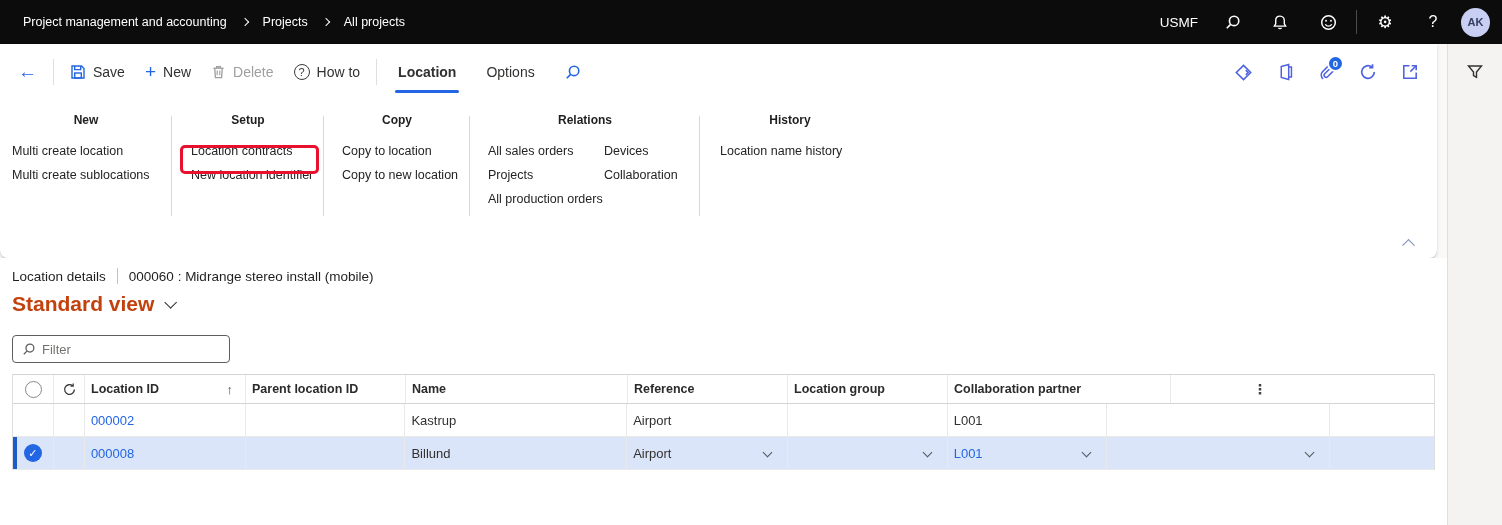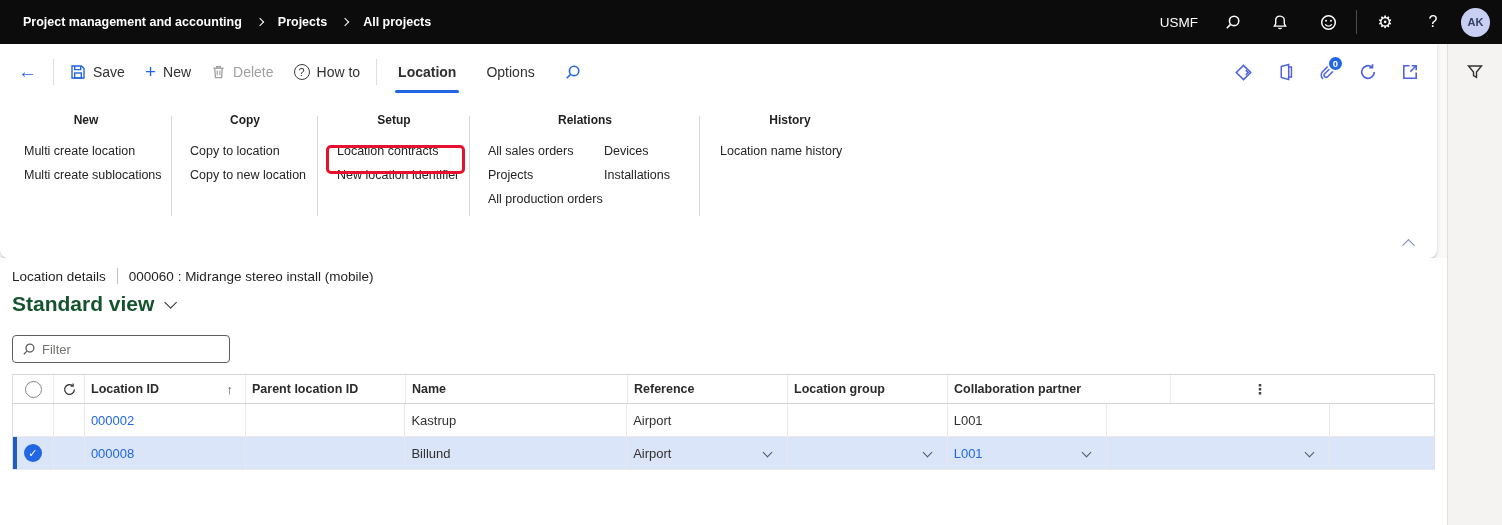--- a/index.html
+++ b/index.html
@@ -2,21 +2,21 @@
 <html><head>
 <meta charset="utf-8">
 <style>
   * { margin:0; padding:0; box-sizing:border-box; }
   html,body { width:1502px; height:525px; overflow:hidden; background:#faf9f8;
     font-family:"Liberation Sans","DejaVu Sans",sans-serif; color:#323130; }
 
   
   .topbar { position:absolute; top:0; left:0; width:1502px; height:44px; background:#0c0c0c;
     display:flex; align-items:center; color:#fff; }
-  .crumbs { display:flex; align-items:center; gap:13px; padding-left:23px; font-size:12.5px;font-weight:bold; }
+  .crumbs { display:flex; align-items:center; gap:13px; padding-left:23px; font-size:12.5px; }
   .crumb { cursor:pointer; white-space:nowrap; }
   .crumb-sep { width:6px; height:6px; border-top:1.7px solid #fff; border-right:1.7px solid #fff;
     transform:rotate(45deg); margin:0 2px; }
   .tb-right { margin-left:auto; display:flex; align-items:center; }
   .company { font-size:13.5px; margin-right:10px; cursor:pointer; }
   .tb-btn { width:48px; height:44px; display:flex; align-items:center; justify-content:center; cursor:pointer; }
   .tb-divider { width:1px; height:24px; background:#4d4d4d; margin:0 4px; }
   .gear-glyph { font-size:17px; line-height:1; }
   .help-glyph { font-size:16px; }
   .avatar { width:29px; height:29px; border-radius:50%; background:#c9cff2; color:#33405e;
@@ -47,21 +47,21 @@
     display:flex; align-items:center; justify-content:center; }
 
   
   .ribbon { position:relative; height:158px; display:flex; padding-top:10px; }
   .group { position:relative; padding-top:2px; }
   .group::after { content:""; position:absolute; right:0; top:6px; bottom:42px; width:1px; background:#d8d8d8; }
   .group.last::after { display:none; }
   .g-title { text-align:center; font-size:12px; font-weight:bold; color:#1f1f1f; line-height:16px; }
   .g-items { list-style:none; margin-top:12px; }
   .g-items li { font-size:12.5px; line-height:22px; margin-top:2px; cursor:pointer; color:#242424; white-space:nowrap; }
-  .g-new    { width:172px; } .g-new  .g-items { padding-left:24px; }
+  .g-new    { width:172px; } .g-new  .g-items { padding-left:12px; }
   .g-copy   { width:146px; } .g-copy .g-items { padding-left:18px; }
   .g-setup  { width:152px; } .g-setup .g-items { padding-left:19px; }
   .g-rel    { width:230px; }
   .g-rel .cols { display:flex; }
   .g-rel .col1 { width:134px; } .g-rel .col1 .g-items { padding-left:18px; }
   .g-rel .col2 .g-items { padding-left:0; }
   .g-hist   { width:180px; } .g-hist .g-items { padding-left:20px; }
   .red-ann { position:absolute; left:8px; top:35px; width:139px; height:29px;
     border:3px solid #e8112d; border-radius:5px; pointer-events:none; }
   .collapse-chev { position:absolute; right:16px; bottom:6px; width:26px; height:20px;
@@ -75,21 +75,21 @@
   .rail-btn { margin-top:12px; width:32px; height:32px; display:flex; align-items:center;
     justify-content:center; cursor:pointer; }
 
   
   .content { position:absolute; top:258px; left:0; width:1447px; height:267px; background:#fff; }
   .caption-row { position:absolute; top:10px; left:12px; display:flex; align-items:flex-end;
     gap:11px; font-size:13.5px; color:#1f1f1f; }
   .caption-sep { width:1px; height:16px; background:#c4c2c0; }
   .view-row { position:absolute; top:34px; left:12px; display:flex; align-items:center; gap:10px;
     cursor:pointer; }
-  .view-name { font-size:21px; font-weight:bold; color:#14532d; }
+  .view-name { font-size:21px; font-weight:bold; color:#c2410c; }
   .chev-down { width:9px; height:9px; border-right:1.8px solid #323130; border-bottom:1.8px solid #323130;
     transform:rotate(45deg) translateY(-3px); }
   .filterbox { position:absolute; top:77px; left:12px; width:218px; height:28px; background:#fff;
     border:1px solid #605e5c; border-radius:4px; display:flex; align-items:center; padding:0 8px; gap:6px; }
   .filterbox input { border:none; outline:none; flex:1; font-size:13px;
     font-family:"Liberation Sans","DejaVu Sans",sans-serif; color:#252423; background:transparent; }
   .filterbox input::placeholder { color:#757370; }
 
   
   .grid { position:absolute; top:116px; left:12px; width:1423px;
@@ -235,49 +235,49 @@
   </div>
 
   <div class="ribbon">
     <div class="group g-new">
       <div class="g-title">New</div>
       <ul class="g-items">
         <li>Multi create location</li>
         <li>Multi create sublocations</li>
       </ul>
     </div>
-    <div class="group g-copy">
-      <div class="g-title">Copy</div>
-      <ul class="g-items">
-        <li>Copy to location</li>
-        <li>Copy to new location</li>
-      </ul>
-    </div>
     <div class="group g-setup">
       <div class="g-title">Setup</div>
       <ul class="g-items">
         <li>Location contracts</li>
         <li>New location identifier</li>
       </ul>
       <div class="red-ann"></div>
+    </div>
+    <div class="group g-copy">
+      <div class="g-title">Copy</div>
+      <ul class="g-items">
+        <li>Copy to location</li>
+        <li>Copy to new location</li>
+      </ul>
     </div>
     <div class="group g-rel">
       <div class="g-title">Relations</div>
       <div class="cols">
         <div class="col1">
           <ul class="g-items">
             <li>All sales orders</li>
             <li>Projects</li>
             <li>All production orders</li>
           </ul>
         </div>
         <div class="col2">
           <ul class="g-items">
             <li>Devices</li>
-            <li>Installations</li>
+            <li>Collaboration</li>
           </ul>
         </div>
       </div>
     </div>
     <div class="group g-hist last">
       <div class="g-title">History</div>
       <ul class="g-items">
         <li>Location name history</li>
       </ul>
     </div>

